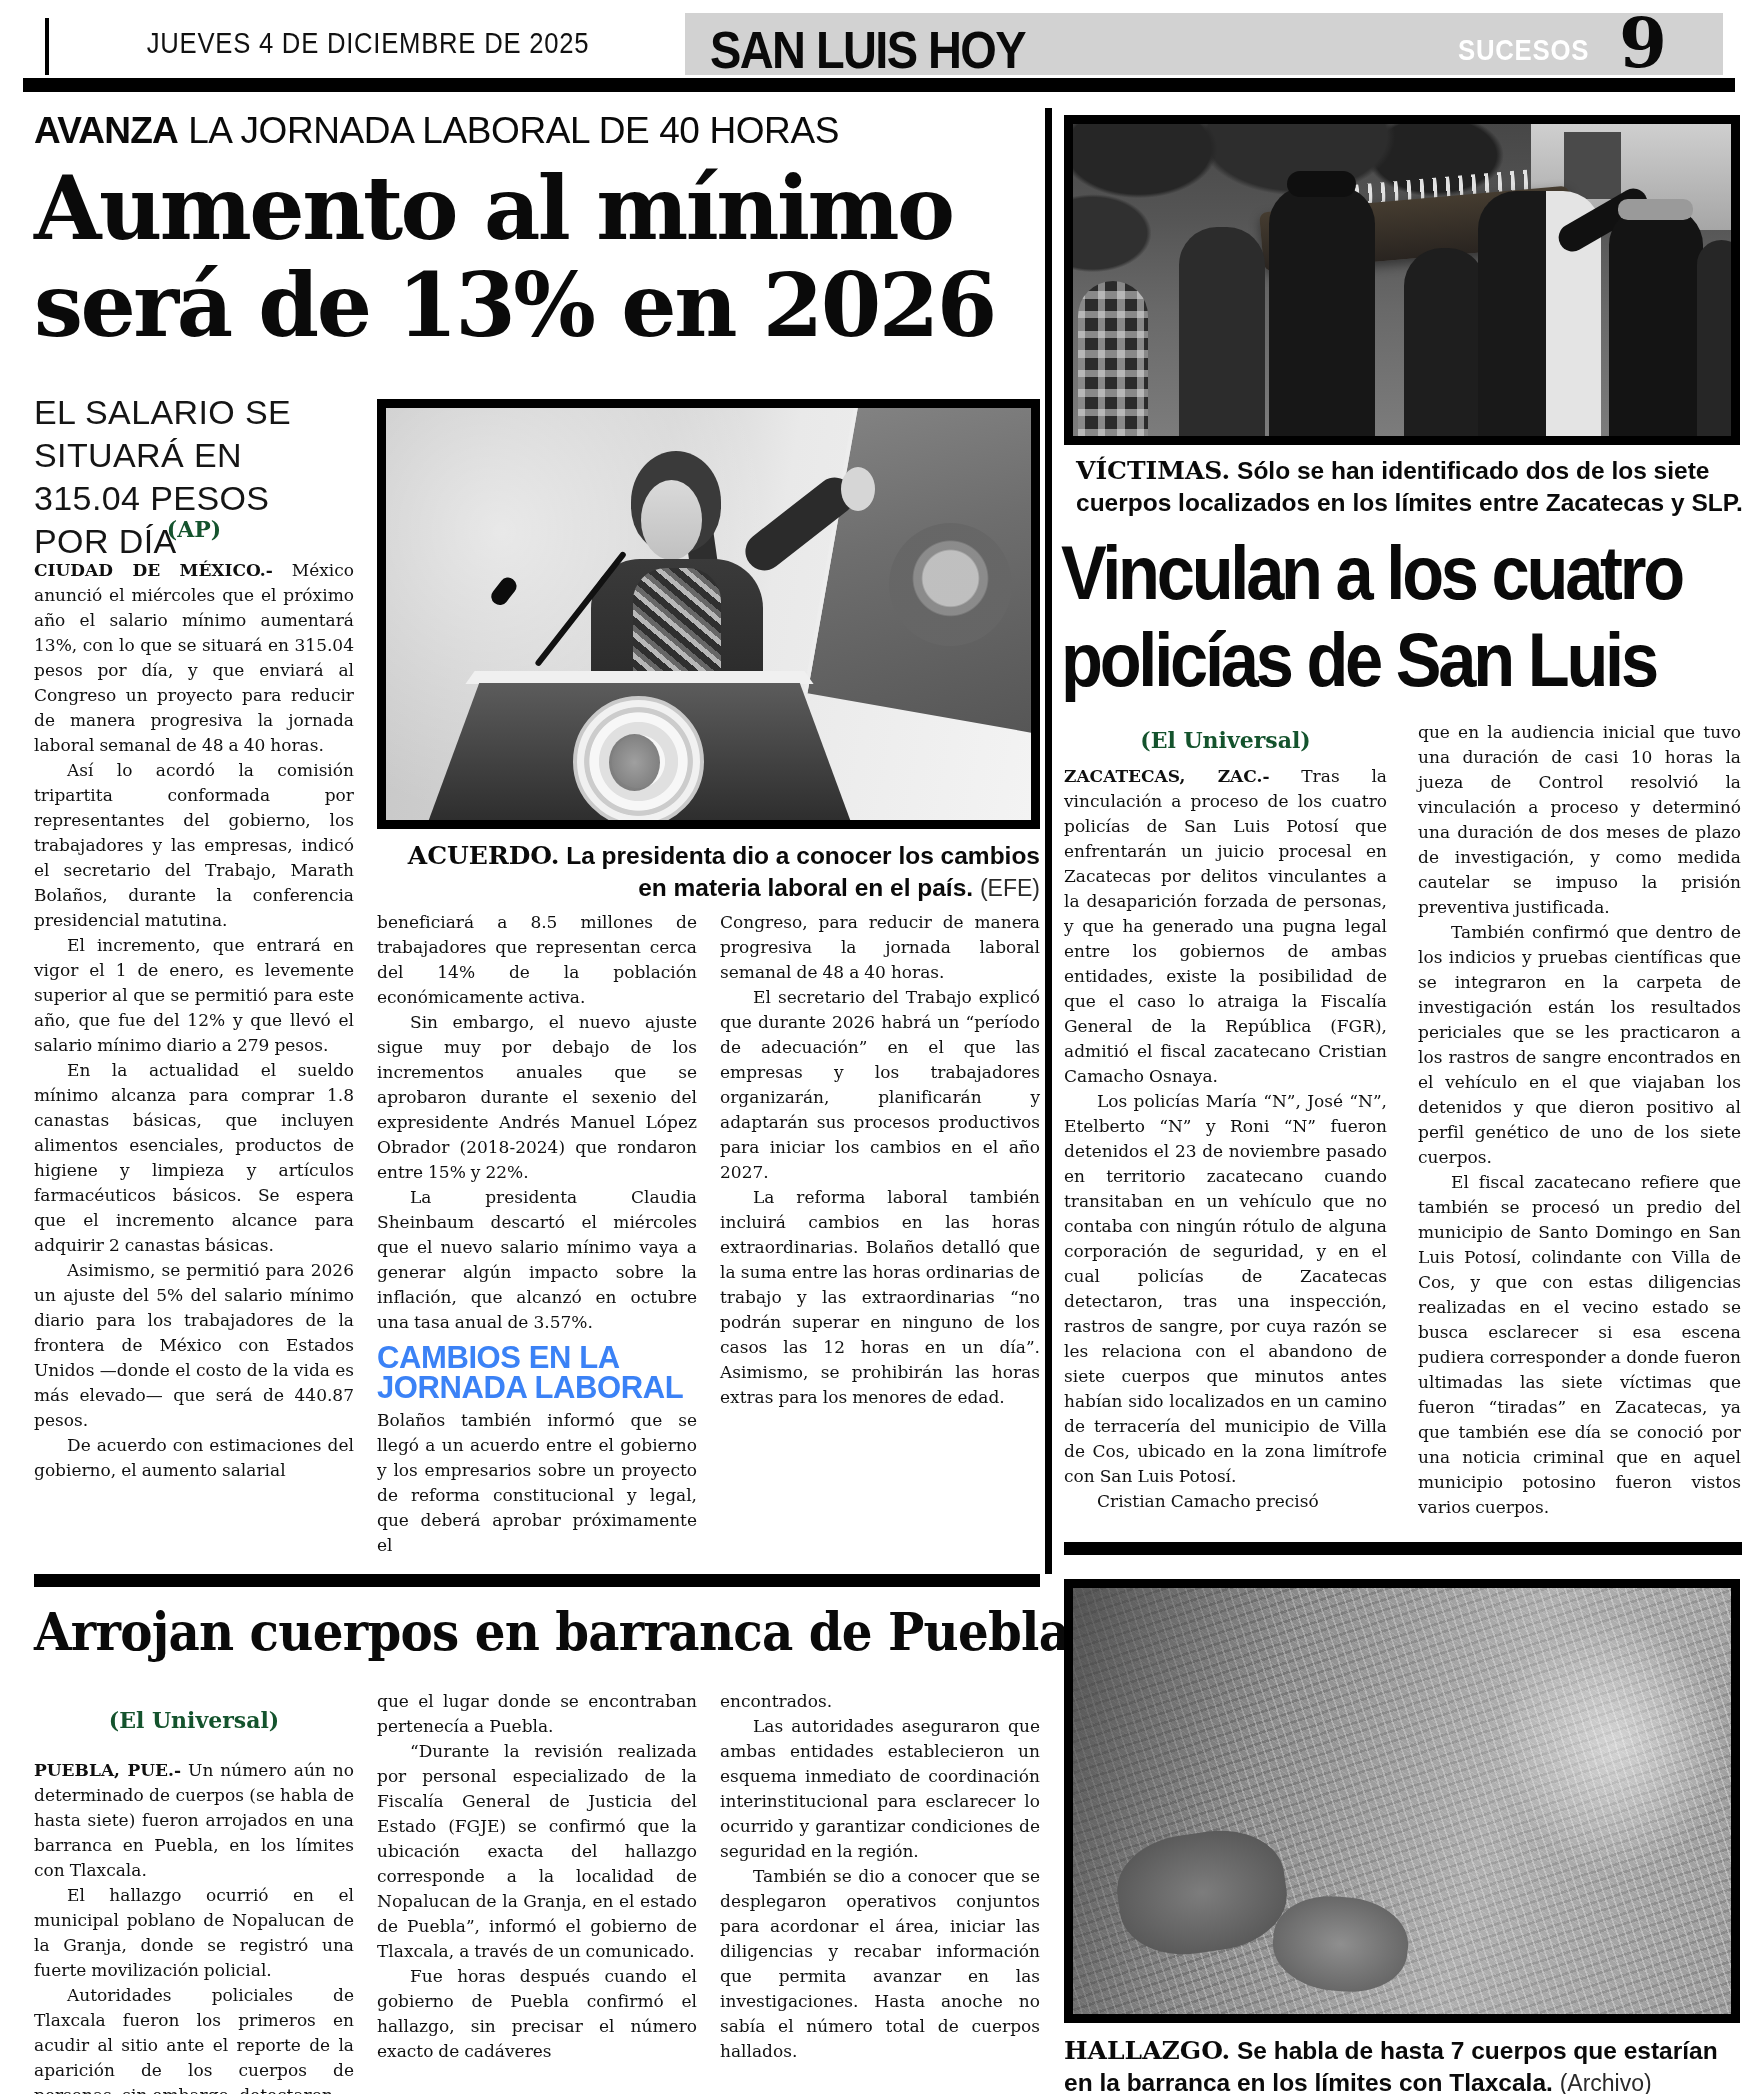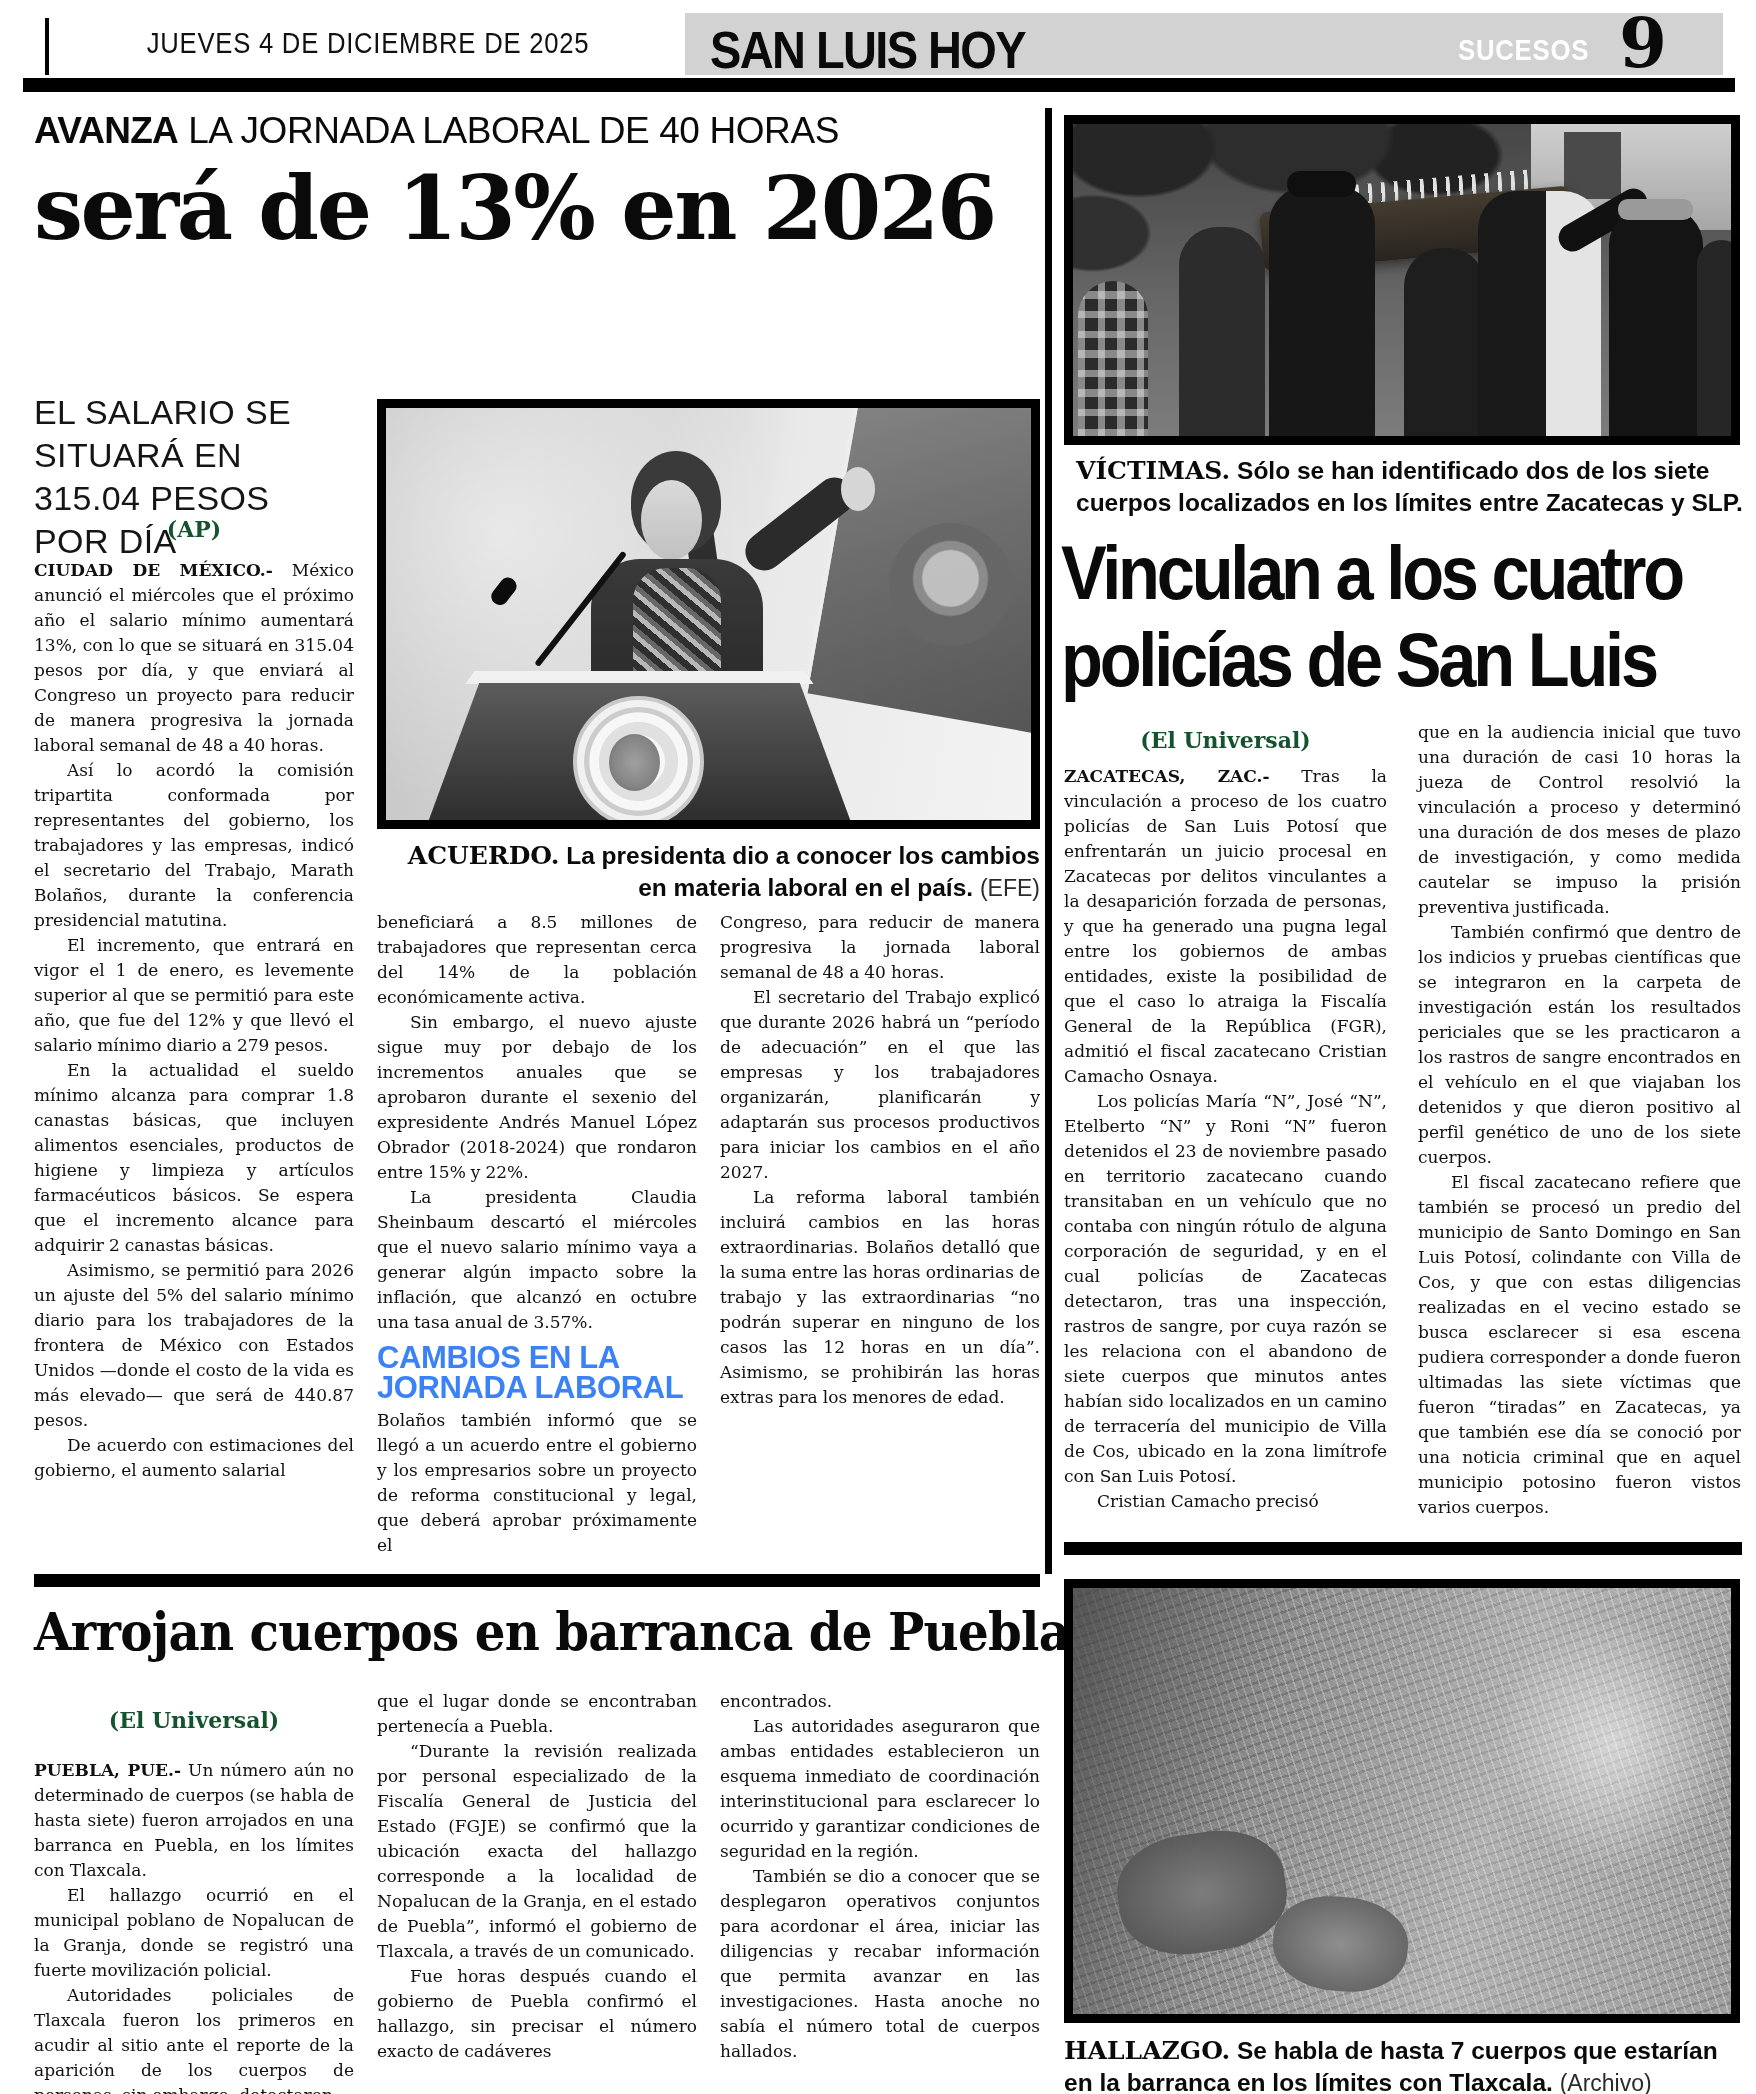--- a/index.html
+++ b/index.html
@@ -141,20 +141,21 @@
 
   <div class="abs v-divider"></div>
   <div class="abs rule-left"></div>
   <div class="abs rule-right"></div>
 
   <div class="abs kicker">
     <span class="klead">AVANZA</span>
     <span class="krest">LA JORNADA LABORAL DE 40 HORAS</span>
   </div>
   <div class="abs headline-main">
+    <div>Aumento al mínimo</div>
     <div>será de 13% en 2026</div>
   </div>
   <div class="abs deck">EL SALARIO SE SITUARÁ EN 315.04 PESOS POR DÍA</div>
   <div class="abs byline" style="left:34px;top:516px;width:320px;">(AP)</div>
 
   <div class="photo ph1">
     <div class="p1-bg"></div>
     <div class="p1-glow"></div>
     <div class="p1-flag"></div>
     <div class="p1-emblem"></div>

